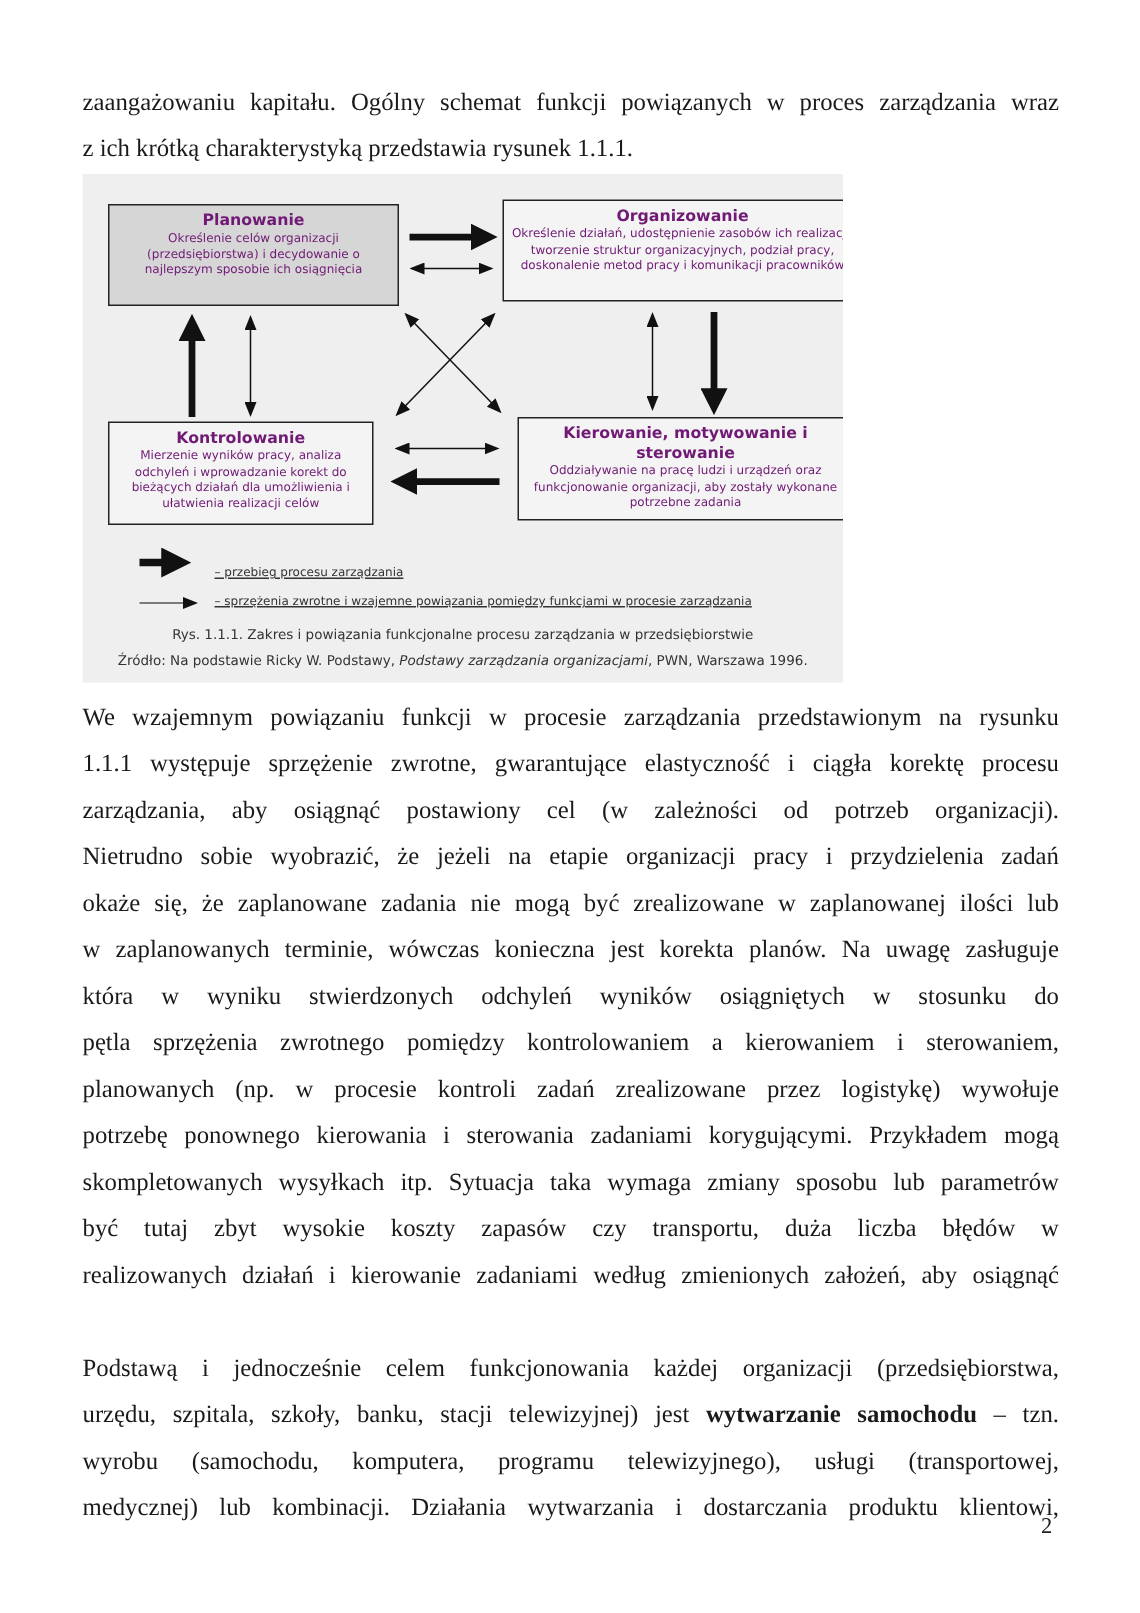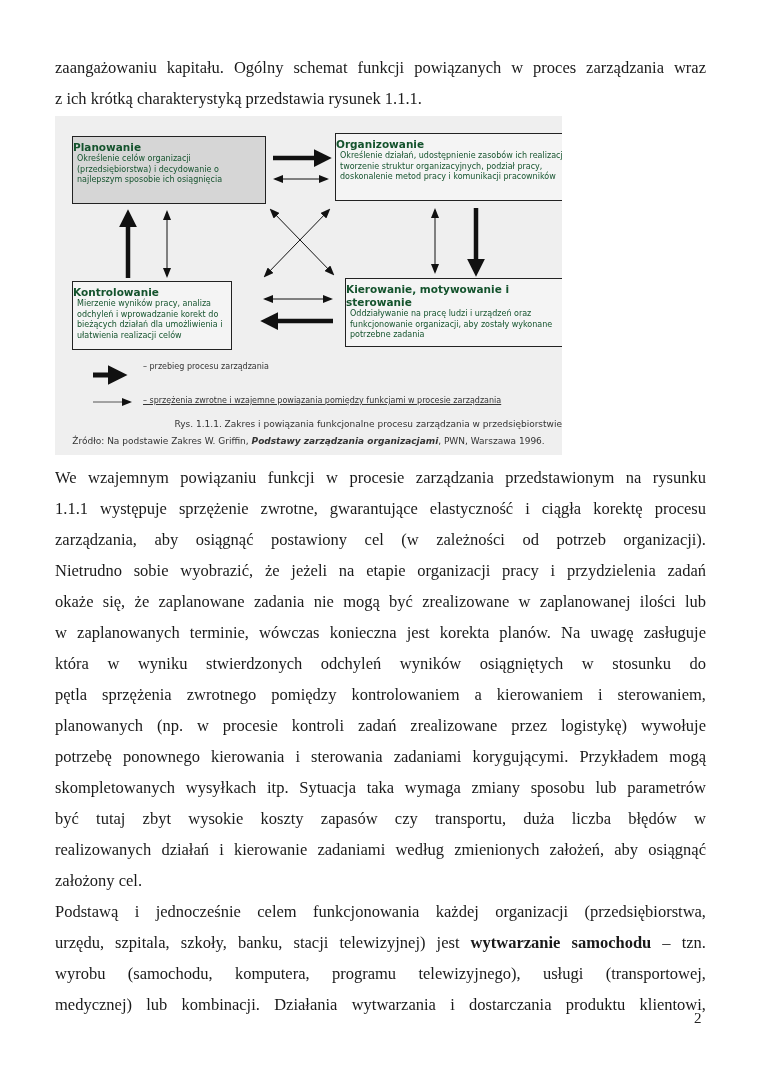--- a/index.html
+++ b/index.html
@@ -4,31 +4,31 @@
 <style>
   html, body { margin: 0; padding: 0; background: #ffffff; }
   body { width: 760px; height: 1075px; position: relative; overflow: hidden; font-family: "Liberation Serif", serif; color: #1a1a1a; }
   .para { position: absolute; left: 55px; width: 651px; font-size: 16.5px; line-height: 31px; }
   .line { display: block; white-space: nowrap; height: 31px; font-family: Liberation Serif, serif; }
   .just { text-align: justify; text-align-last: justify; white-space: normal; }
   .nojust { text-align: left; }
   b { font-weight: bold; }
 
   .figure { position: absolute; left: 55px; top: 116px; width: 507px; height: 339px; background: #efefef; overflow: hidden; }
-  .box { position: absolute; border: 1.5px solid #222; font-family: "DejaVu Sans", sans-serif; color: #14532d; box-sizing: border-box; }
+  .box { position: absolute; border: 1.5px solid #222; font-family: "DejaVu Sans", sans-serif; text-align: center; color: #701a75; box-sizing: border-box; }
   .box .title { font-weight: bold; font-size: 10.5px; line-height: 13px; margin-top: 4px; }
   .box .desc { font-size: 8px; line-height: 10.5px; padding: 0 4px; }
   .box-plan { left: 17px; top: 20px; width: 194px; height: 68px; background: #d6d6d6; }
   .box-org { left: 280px; top: 17px; width: 240px; height: 68px; background: #f4f4f4; }
-  .box-kon { left: 17px; top: 165px; width: 160px; height: 69px; background: #f4f4f4; }
+  .box-kon { left: 17px; top: 165px; width: 177px; height: 69px; background: #f4f4f4; }
   .box-kie { left: 290px; top: 162px; width: 224px; height: 69px; background: #f4f4f4; }
   svg.arrows { position: absolute; left: 0; top: 0; }
   .legend { position: absolute; font-family: "DejaVu Sans", sans-serif; font-size: 8px; color: #333; }
   .caption { position: absolute; left: 0; width: 507px; text-align: center; font-family: "DejaVu Sans", sans-serif; font-size: 9px; color: #333; }
-  .caption i { font-style: italic; font-weight: bold; }
+  .caption i { font-style: italic; }
   .page-num { position: absolute; left: 694px; top: 1010px; font-family: "Liberation Serif", serif; font-size: 15px; color: #222; }
 </style>
 </head>
 <body>
 
 <div class="para" style="top:52px;">
   <span class="line just">zaangażowaniu kapitału. Ogólny schemat funkcji powiązanych w proces zarządzania wraz</span>
   <span class="line nojust">z ich krótką charakterystyką przedstawia rysunek 1.1.1.</span>
 </div>
 
@@ -76,44 +76,43 @@
   </div>
   <div class="box box-kon">
     <div class="title">Kontrolowanie</div>
     <div class="desc">Mierzenie wyników pracy, analiza odchyleń i wprowadzanie korekt do bieżących działań dla umożliwienia i ułatwienia realizacji celów</div>
   </div>
   <div class="box box-kie">
     <div class="title">Kierowanie, motywowanie i sterowanie</div>
     <div class="desc">Oddziaływanie na pracę ludzi i urządzeń oraz funkcjonowanie organizacji, aby zostały wykonane potrzebne zadania</div>
   </div>
 
-  <div class="legend" style="left:88px; top:246px;">– przebieg procesu zarządzania</div>
+  <div class="legend" style="left:88px; top:261px;text-decoration:underline;">– przebieg procesu zarządzania</div>
   <div class="legend" style="left:88px; top:280px;text-decoration:underline;">– sprzężenia zwrotne i wzajemne powiązania pomiędzy funkcjami w procesie zarządzania</div>
 
-  <div class="caption" style="top:303px;text-align:right;">Rys. 1.1.1. Zakres i powiązania funkcjonalne procesu zarządzania w przedsiębiorstwie</div>
+  <div class="caption" style="top:303px;">Rys. 1.1.1. Zakres i powiązania funkcjonalne procesu zarządzania w przedsiębiorstwie</div>
   <div class="caption" style="top:320px;">
-    <span>Źródło: Na podstawie Zakres W. Griffin, </span><i>Podstawy zarządzania organizacjami</i><span>, PWN, Warszawa 1996.</span>
+    <span>Źródło: Na podstawie Ricky W. Podstawy, </span><i>Podstawy zarządzania organizacjami</i><span>, PWN, Warszawa 1996.</span>
   </div>
 </div>
 
 <div class="para" style="top:462px;">
   <span class="line just">We wzajemnym powiązaniu funkcji w procesie zarządzania przedstawionym na rysunku</span>
   <span class="line just">1.1.1 występuje sprzężenie zwrotne, gwarantujące elastyczność i ciągła korektę procesu</span>
   <span class="line just">zarządzania, aby osiągnąć postawiony cel (w zależności od potrzeb organizacji).</span>
   <span class="line just">Nietrudno sobie wyobrazić, że jeżeli na etapie organizacji pracy i przydzielenia zadań</span>
   <span class="line just">okaże się, że zaplanowane zadania nie mogą być zrealizowane w zaplanowanej ilości lub</span>
   <span class="line just">w zaplanowanych terminie, wówczas konieczna jest korekta planów. Na uwagę zasługuje</span>
   <span class="line just">która w wyniku stwierdzonych odchyleń wyników osiągniętych w stosunku do</span>
   <span class="line just">pętla sprzężenia zwrotnego pomiędzy kontrolowaniem a kierowaniem i sterowaniem,</span>
   <span class="line just">planowanych (np. w procesie kontroli zadań zrealizowane przez logistykę) wywołuje</span>
   <span class="line just">potrzebę ponownego kierowania i sterowania zadaniami korygującymi. Przykładem mogą</span>
   <span class="line just">skompletowanych wysyłkach itp. Sytuacja taka wymaga zmiany sposobu lub parametrów</span>
   <span class="line just">być tutaj zbyt wysokie koszty zapasów czy transportu, duża liczba błędów w</span>
   <span class="line just">realizowanych działań i kierowanie zadaniami według zmienionych założeń, aby osiągnąć</span>
-  <span class="line nojust">założony cel.</span>
 </div>
 
 <div class="para" style="top:896px;">
   <span class="line just">Podstawą i jednocześnie celem funkcjonowania każdej organizacji (przedsiębiorstwa,</span>
   <span class="line just"><span>urzędu, szpitala, szkoły, banku, stacji telewizyjnej) jest </span><b>wytwarzanie samochodu</b><span> – tzn.</span></span>
   <span class="line just">wyrobu (samochodu, komputera, programu telewizyjnego), usługi (transportowej,</span>
   <span class="line just">medycznej) lub kombinacji. Działania wytwarzania i dostarczania produktu klientowi,</span>
 </div>
 
 <div class="page-num">2</div>

